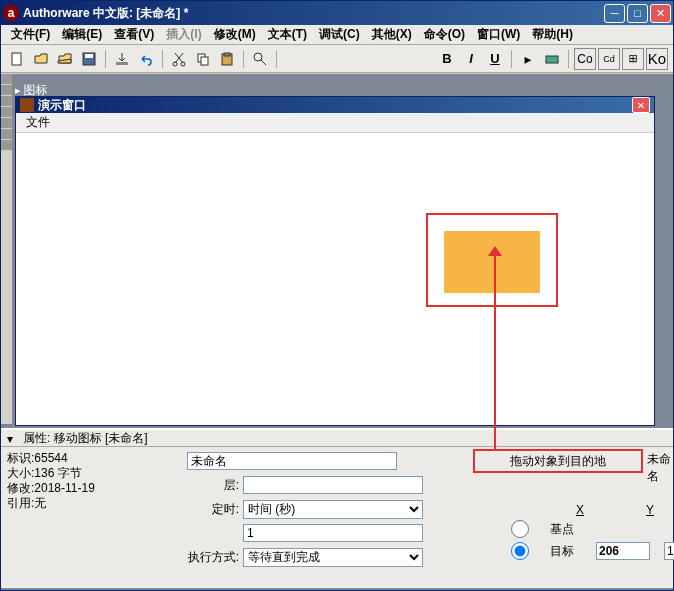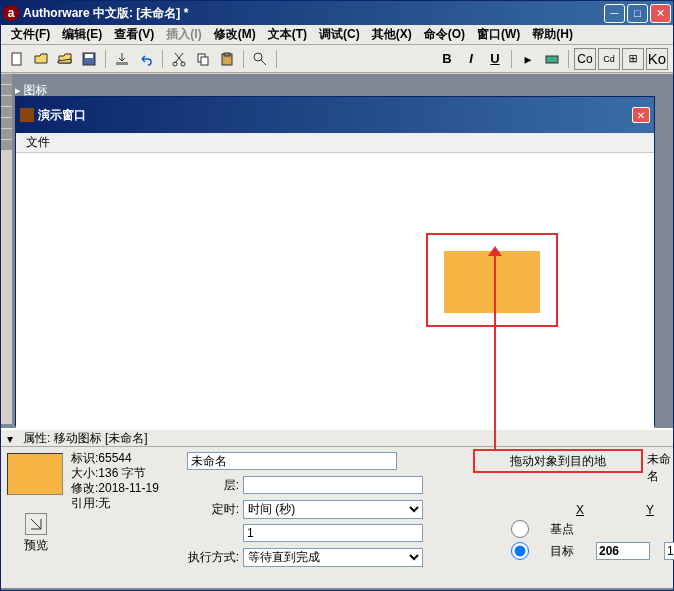--- a/index.html
+++ b/index.html
@@ -25,21 +25,21 @@
 .toolbar svg{width:16px;height:16px;}
 .toolbar .tb2{font-weight:bold;font-size:13px;font-family:Arial;}
 
 
 .workspace{position:absolute;top:73px;left:0;right:0;bottom:0;background:#7e8894;}
 .sidebar{position:absolute;left:0;top:0;width:12px;height:350px;background:#d4d0c8;border-right:1px solid #888;}
 .sidebar .handle{height:10px;background:#999;margin-bottom:1px;}
 
 
 .demowin{position:absolute;left:14px;top:22px;width:640px;height:330px;background:#fff;border:1px solid #0a246a;}
-.demowin .dwtitle{height:36px;background:linear-gradient(to right,#0a246a,#3a6ea5);display:flex;align-items:center;padding:0 4px;color:#fff;}
+.demowin .dwtitle{height:16px;background:linear-gradient(to right,#0a246a,#3a6ea5);display:flex;align-items:center;padding:0 4px;color:#fff;}
 .demowin .dwtitle .dwicon{width:14px;height:14px;background:#8b4513;margin-right:4px;}
 .demowin .dwtitle .dwt{flex:1;font-weight:bold;}
 .demowin .dwtitle .dwclose{width:18px;height:16px;background:#e25656;border:1px solid #fff;display:flex;align-items:center;justify-content:center;color:#fff;font-size:10px;cursor:pointer;border-radius:2px;}
 .demowin .dwmenu{height:20px;background:#efefef;border-bottom:1px solid #ccc;display:flex;align-items:center;padding:0 6px;}
 .demowin .dwmenu span{padding:0 4px;cursor:pointer;}
 .demowin .canvas{position:relative;background:#fff;height:calc(100% - 42px);}
 .highlight-box{position:absolute;left:410px;top:80px;width:132px;height:94px;border:2px solid #e03030;}
 .yellow-obj{position:absolute;left:428px;top:98px;width:96px;height:62px;background:#f7b643;}
 
 
@@ -219,31 +219,20 @@
     <div class="arrow-head"></div>
     <div class="arrow-line"></div>
 
     <div class="prop-panel">
       <div class="prop-header">
         <span class="phicon">▾</span>
         <span>属性: 移动图标 [未命名]</span>
       </div>
       <div class="prop-body">
         <div class="prop-left">
-          <div class="prop-thumb">
-            <div class="thumb"></div>
-            <div class="preview-area">
-              <div class="prev-icon">
-                <svg width="14" height="14" viewBox="0 0 14 14">
-                    <path d="M2 2l10 10M2 12h10V2" stroke="#333" fill="none"></path>
-                  </svg>
-              </div>
-              <div>预览</div>
-            </div>
-          </div>
           <div class="prop-info">
             <div><span>标识:</span><span>65544</span></div>
             <div><span>大小:</span><span>136 字节</span></div>
             <div><span>修改:</span><span>2018-11-19</span></div>
             <div><span>引用:</span><span>无</span></div>
           </div>
         </div>
         <div class="prop-right">
           <div class="prop-row">
             <input type="text" class="name-field" value="未命名" style="">

